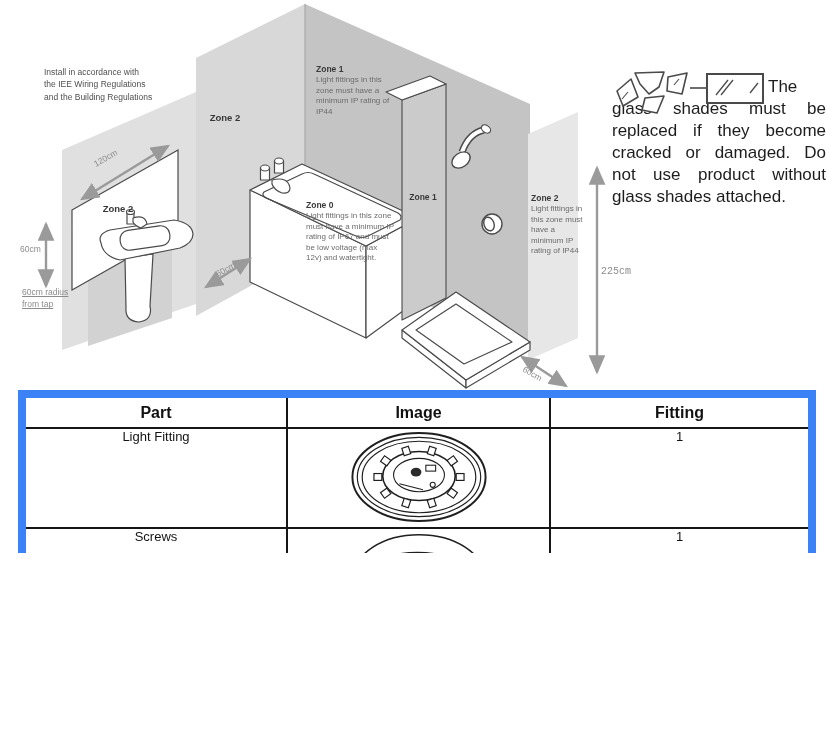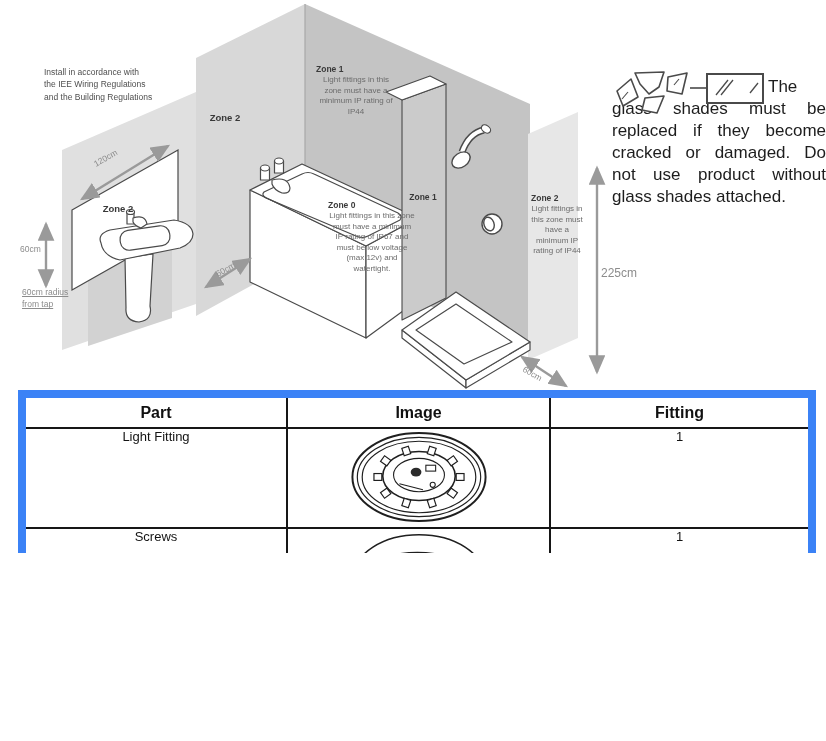--- a/index.html
+++ b/index.html
@@ -2,24 +2,24 @@
 <html><head>
 <meta charset="utf-8">
 <style>
   html,body{margin:0;padding:0;background:#ffffff;}
   .page{position:relative;width:826px;height:553px;background:#fff;overflow:hidden;
         font-family:"Liberation Sans",sans-serif;}
   .abs{position:absolute;}
   
   .dnote{font-size:8.5px;line-height:1.45;color:#4f4f4f;white-space:pre-line;}
   .dmeas{font-size:8.5px;color:#8c8c8c;}
-  .dmeas-sm{font-size:12px;color:#8c8c8c;}
+  .dmeas-sm{font-size:10px;color:#8c8c8c;font-family:Liberation Mono, monospace;}
   .zone-label{font-weight:700;font-size:9.5px;color:#383838;text-align:center;}
   .zone-box .zt{font-weight:700;font-size:8.5px;color:#3a3a3a;margin-bottom:1px;}
-  .zone-box .zb{font-size:8px;line-height:1.32;color:#6c6c6c;text-align:center;}
+  .zone-box .zb{font-size:8px;line-height:1.32;color:#6c6c6c;}
   .rot{transform-origin:left top;}
   
   .glass-note{left:612px;top:76px;width:214px;}
   .glass-note p{margin:0;font-size:17px;line-height:1.3;color:#1d1d1d;
                 text-align:justify;text-indent:156px;}
   .glass-icons{position:absolute;left:0;top:-5px;}
   
   table.parts{position:absolute;left:18px;top:390px;border-collapse:collapse;
               table-layout:fixed;width:790px;}
   table.parts th,table.parts td{border:2px solid #161616;padding:0;}
@@ -126,21 +126,21 @@
     <div class="abs dnote" style="left:22px;top:286px;width:85px;color:#8c8c8c;text-decoration:underline;">60cm radius
 from tap</div>
 
     <div class="abs zone-label" style="left:195px;top:112px;width:60px;">Zone 2</div>
 
     <div class="abs zone-box" style="left:316px;top:64px;width:80px;">
       <div class="zt">Zone 1</div>
       <div class="zb">Light fittings in this zone must have a minimum IP rating of IP44</div>
     </div>
 
-    <div class="abs zone-box" style="left:306px;top:200px;width:88px;margin-left:22px;">
+    <div class="abs zone-box" style="left:306px;top:200px;width:88px;">
       <div class="zt">Zone 0</div>
       <div class="zb">Light fittings in this zone must have a minimum IP rating of IP67 and must be low voltage (max 12v) and watertight.</div>
     </div>
 
     <div class="abs zone-label" style="left:400px;top:192px;width:46px;font-size:8.5px;">Zone 1</div>
 
     <div class="abs zone-box" style="left:531px;top:193px;width:52px;">
       <div class="zt">Zone 2</div>
       <div class="zb">Light fittings in this zone must have a minimum IP rating of IP44</div>
     </div>

